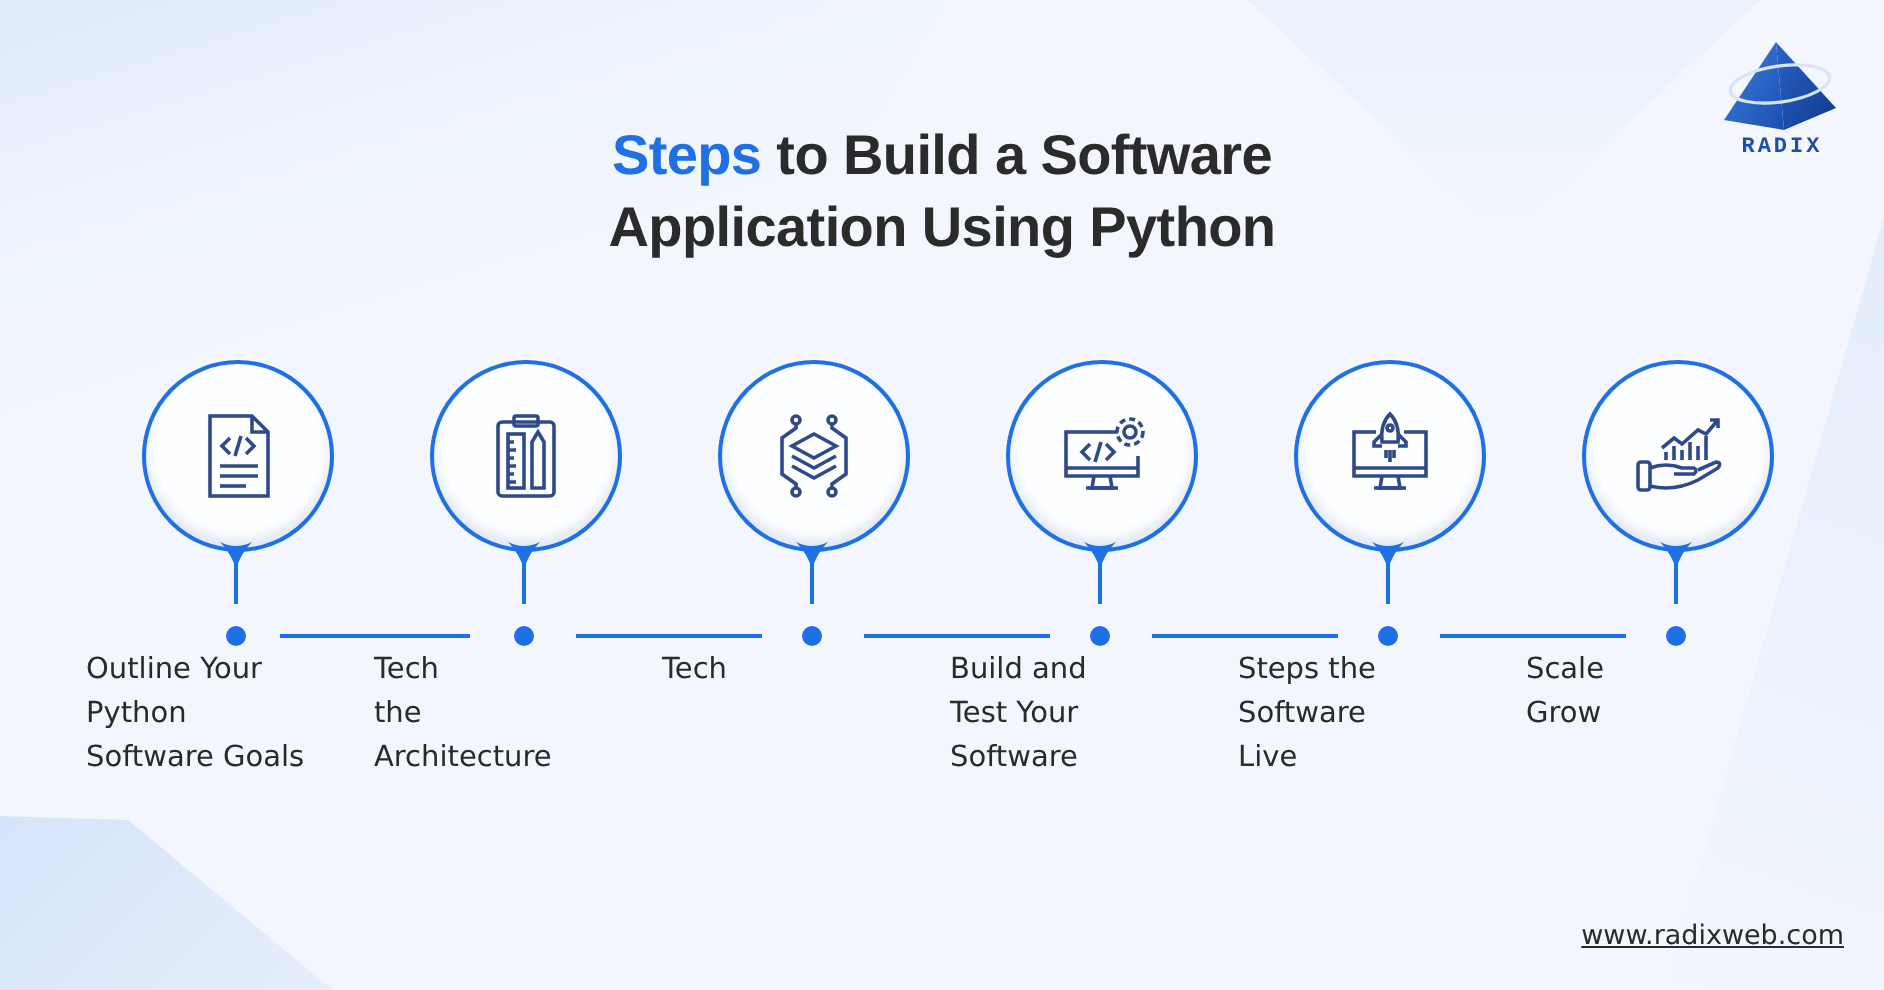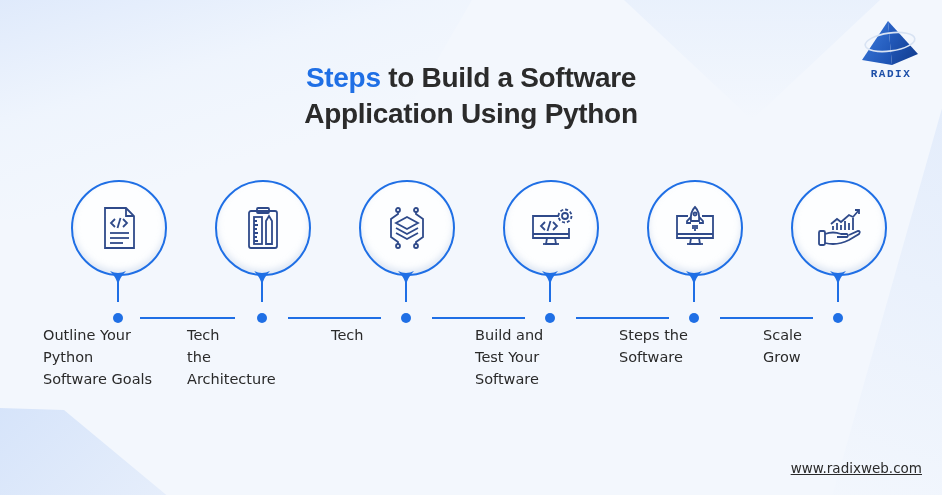--- a/index.html
+++ b/index.html
@@ -196,20 +196,21 @@
     </svg>
   </div>
   <svg class="tip" viewBox="0 0 16 14">
       <path d="M0 0 Q8 4 16 0 Q10 6 8 14 Q6 6 0 0Z" fill="#1f6fe5"></path>
     </svg>
   <div class="stem"></div>
   <div class="dot"></div>
   <div class="label">
     <span>Steps the</span>
     <span>Software</span>
+    <span>Live</span>
   </div>
 </div>
 
 <div class="step" style="left:773px;">
   <div class="circle">
     <svg viewBox="0 0 48 48" fill="none" stroke="#2f4a8a" stroke-width="1.8">
       <rect x="4" y="27" width="6" height="14" rx="1.5"></rect>
       <path d="M10 30 Q18 27 26 30 H32 Q34 31 32 33 H22"></path>
       <path d="M10 39 Q22 42 34 36 L44 30 Q46 27 43 27 L34 31"></path>
       <path d="M18 26 V22 M22 26 V19 M26 26 V21 M30 26 V17 M34 26 V19 M38 26 V14"></path>

